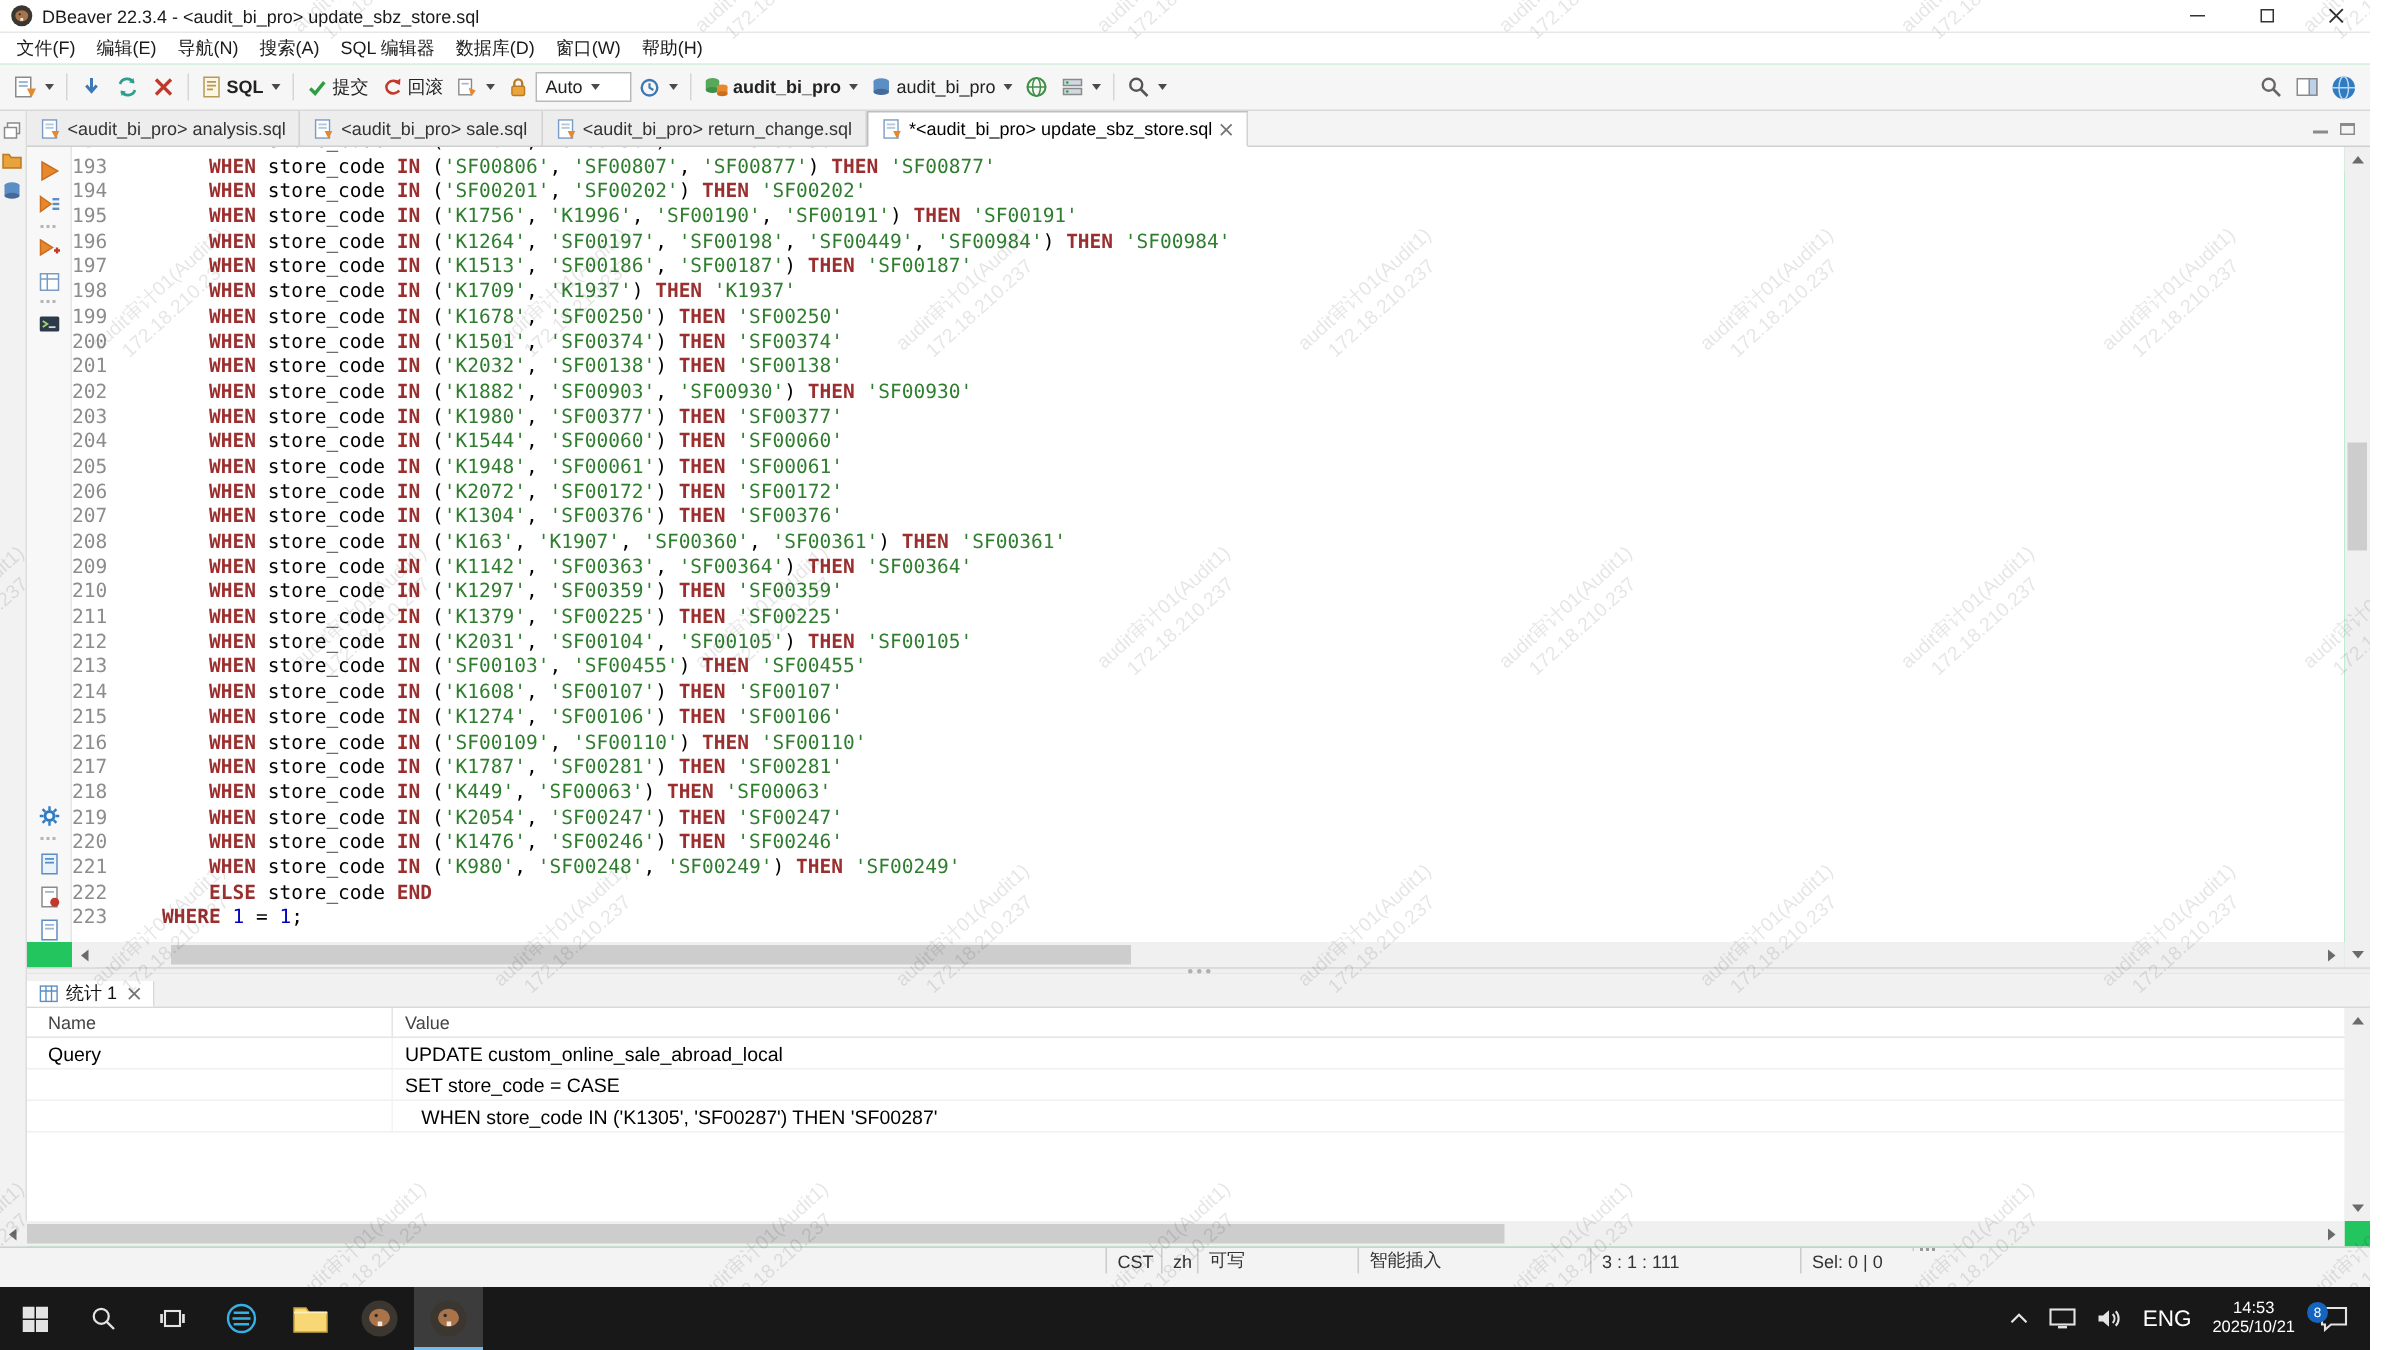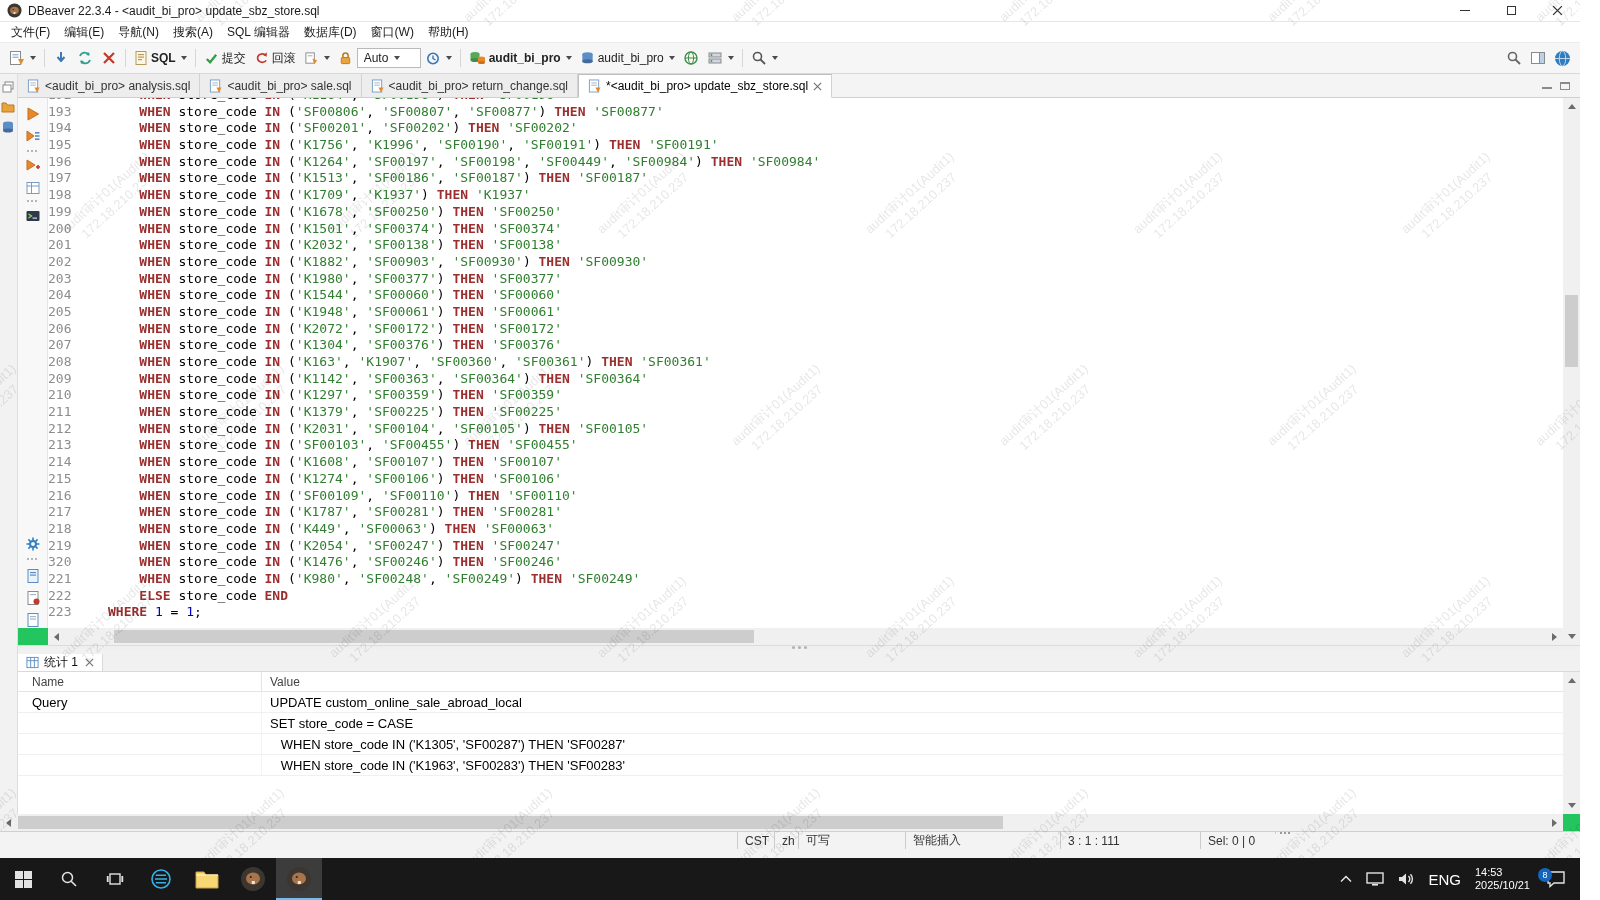--- a/index.html
+++ b/index.html
@@ -91,21 +91,21 @@
   .sb-cell{display:flex;align-items:center;padding-left:7px;border-left:1px solid #cbcbcb;white-space:nowrap;overflow:hidden}
   .sb-end{width:305px;border-left:1px solid #cbcbcb;display:flex;align-items:center;padding-left:4px;gap:2px}
   .sb-end i{width:2px;height:2px;background:#9a9a9a;display:block}
 
   
   .taskbar{position:absolute;left:0;right:0;top:858px;height:42px;background:#181818;display:flex;align-items:stretch;z-index:60}
   .tk-item{width:46px;display:flex;align-items:center;justify-content:center}
   .tk-item.active{background:#3c3c3c;box-shadow:inset 0 -2px 0 #76b9ed}
   .tray{margin-left:auto;display:flex;align-items:center;gap:14px;padding-right:12px}
   .tray-txt{color:#fff;font-size:15px}
-  .clock{color:#fff;font-size:11px;line-height:13px;}
+  .clock{color:#fff;font-size:11px;line-height:13px;text-align:center}
   .notif{position:relative;width:24px;height:22px;display:flex;align-items:center;justify-content:center}
   .badge{position:absolute;left:-6px;top:0;min-width:14px;height:14px;border-radius:7px;background:#1565c0;color:#fff;font-size:9px;display:flex;align-items:center;justify-content:center;padding:0 3px}
 
   
   .wm-layer{position:absolute;left:0;top:0;right:0;bottom:42px;z-index:50;pointer-events:none;overflow:hidden}
   .wm-tile{position:absolute;transform:rotate(-42deg);color:rgba(0,0,0,0.10);font-size:13px;line-height:17px;white-space:nowrap;text-align:center}
 </style>
 </head>
 <body>
 
@@ -438,21 +438,21 @@
           <div class="ln">210</div>
           <div class="ln">211</div>
           <div class="ln">212</div>
           <div class="ln">213</div>
           <div class="ln">214</div>
           <div class="ln">215</div>
           <div class="ln">216</div>
           <div class="ln">217</div>
           <div class="ln">218</div>
           <div class="ln">219</div>
-          <div class="ln">320</div>
+          <div class="ln">220</div>
           <div class="ln">221</div>
           <div class="ln">222</div>
           <div class="ln">223</div>
         </div>
       <div class="codecol">
           <div class="cl">    <span class="tok-kw">WHEN</span> store_code <span class="tok-kw">IN</span> (<span class="tok-str">'K1164'</span>, <span class="tok-str">'SF00196'</span>) <span class="tok-kw">THEN</span> <span class="tok-str">'SF00196'</span></div>
           <div class="cl">    <span class="tok-kw">WHEN</span> store_code <span class="tok-kw">IN</span> (<span class="tok-str">'SF00806'</span>, <span class="tok-str">'SF00807'</span>, <span class="tok-str">'SF00877'</span>) <span class="tok-kw">THEN</span> <span class="tok-str">'SF00877'</span></div>
           <div class="cl">    <span class="tok-kw">WHEN</span> store_code <span class="tok-kw">IN</span> (<span class="tok-str">'SF00201'</span>, <span class="tok-str">'SF00202'</span>) <span class="tok-kw">THEN</span> <span class="tok-str">'SF00202'</span></div>
           <div class="cl">    <span class="tok-kw">WHEN</span> store_code <span class="tok-kw">IN</span> (<span class="tok-str">'K1756'</span>, <span class="tok-str">'K1996'</span>, <span class="tok-str">'SF00190'</span>, <span class="tok-str">'SF00191'</span>) <span class="tok-kw">THEN</span> <span class="tok-str">'SF00191'</span></div>
           <div class="cl">    <span class="tok-kw">WHEN</span> store_code <span class="tok-kw">IN</span> (<span class="tok-str">'K1264'</span>, <span class="tok-str">'SF00197'</span>, <span class="tok-str">'SF00198'</span>, <span class="tok-str">'SF00449'</span>, <span class="tok-str">'SF00984'</span>) <span class="tok-kw">THEN</span> <span class="tok-str">'SF00984'</span></div>
@@ -536,24 +536,20 @@
           <div class="scell value">UPDATE custom_online_sale_abroad_local</div>
         </div>
         <div class="srow">
           <div class="scell name"></div>
           <div class="scell value">SET store_code = CASE</div>
         </div>
         <div class="srow">
           <div class="scell name"></div>
           <div class="scell value">   WHEN store_code IN ('K1305', 'SF00287') THEN 'SF00287'</div>
         </div>
-        <div class="srow">
-          <div class="scell name"></div>
-          <div class="scell value">   WHEN store_code IN ('K1963', 'SF00283') THEN 'SF00283'</div>
-        </div>
       </div>
   </div>
 
   <div class="sb-track" style="right:0;top:672px;width:17px;height:142px">
     <div class="sb-arrow" style="top:0;left:0">
         <div class="tri up"></div>
       </div>
     <div class="sb-arrow" style="bottom:0;left:0">
         <div class="tri down"></div>
       </div>

